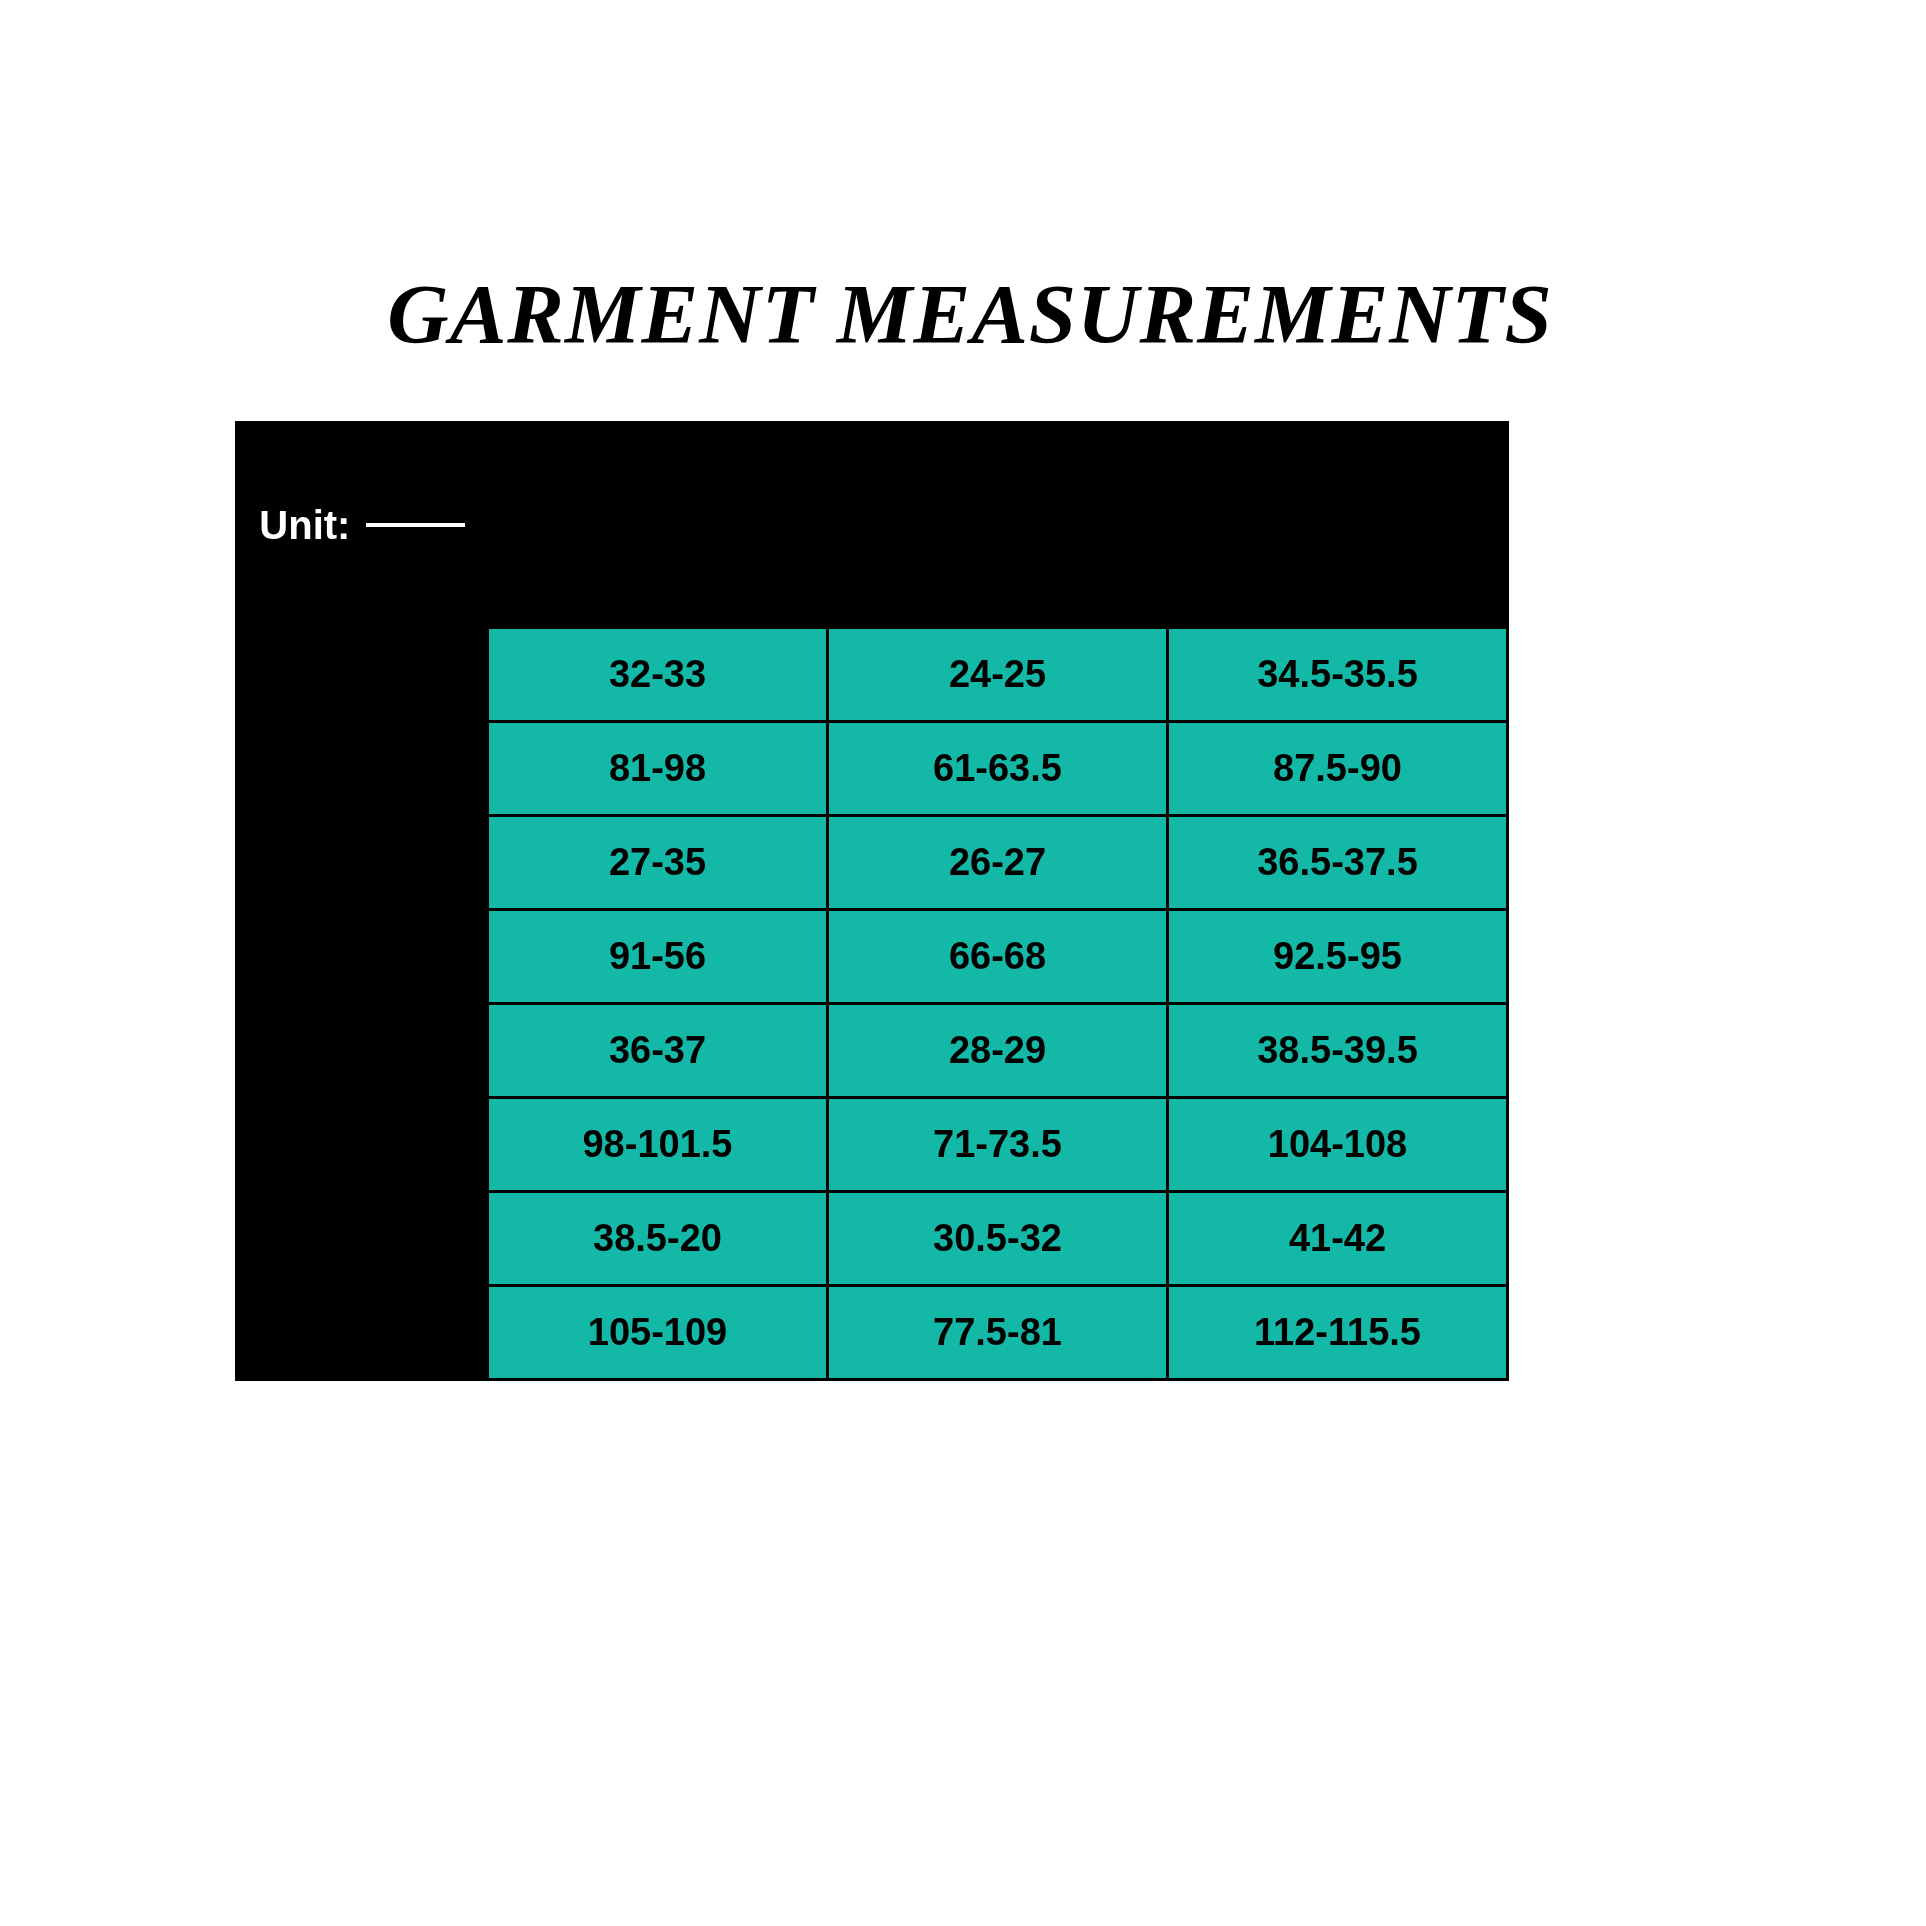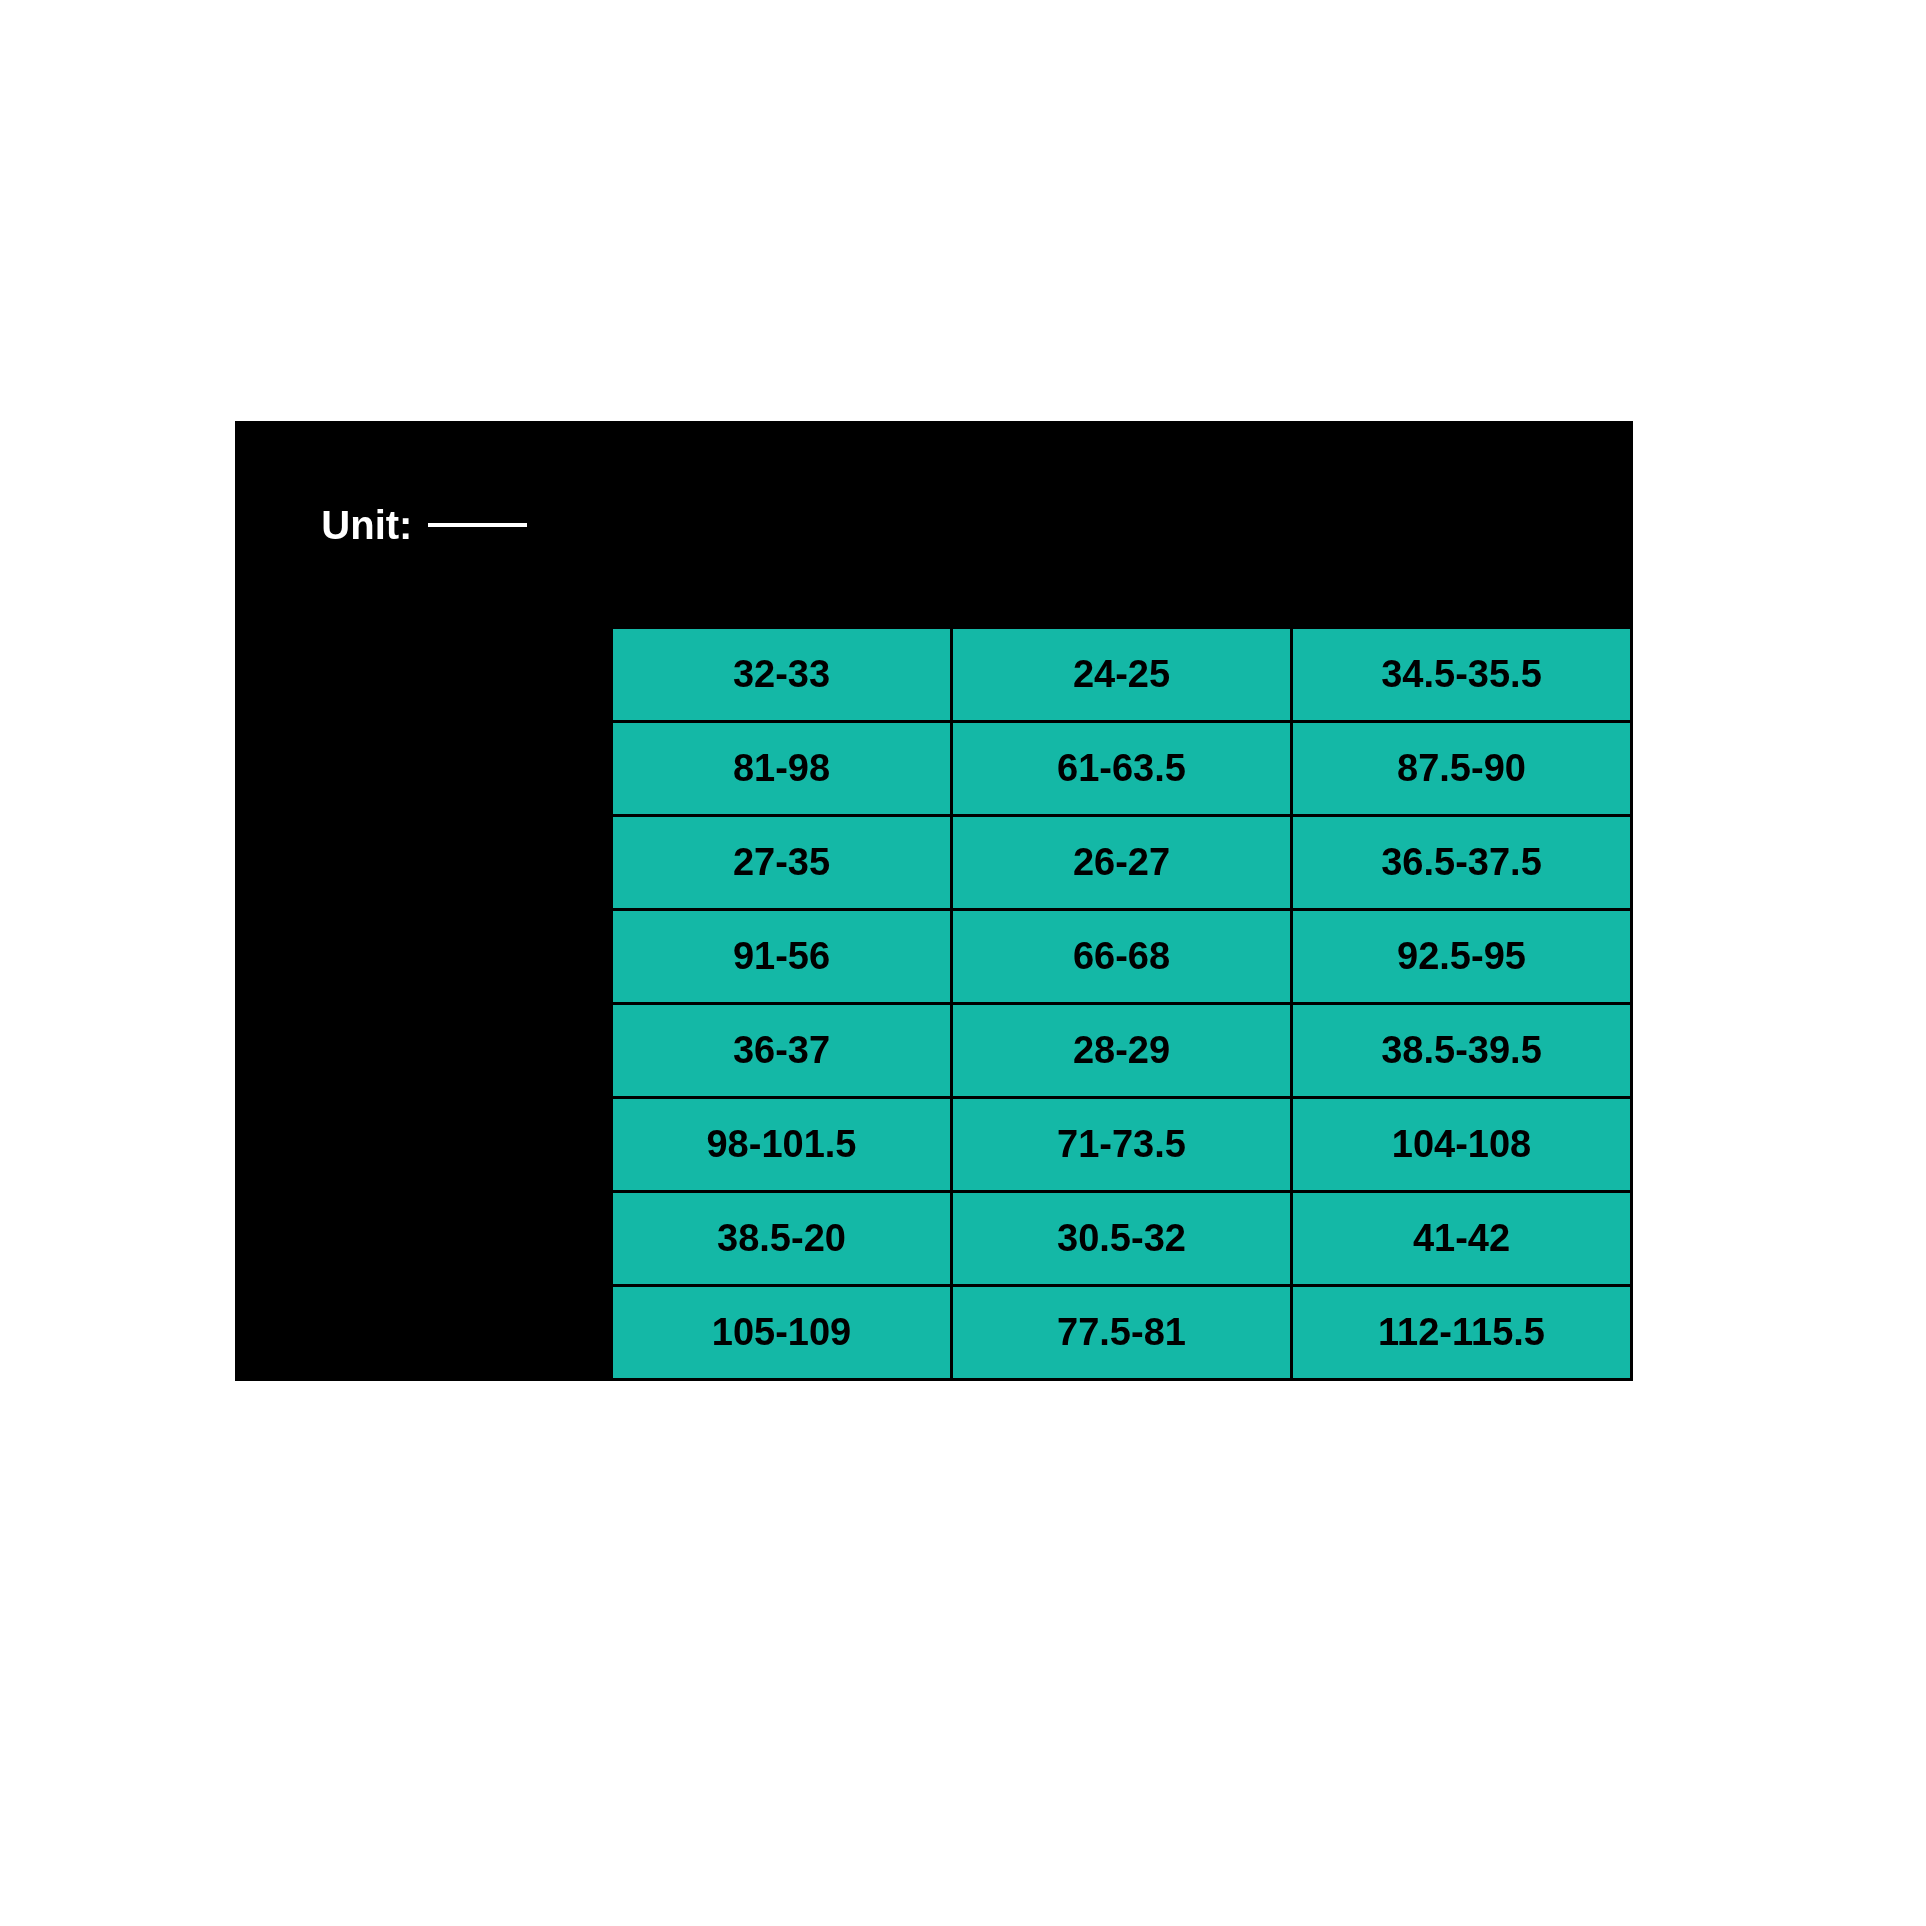--- a/index.html
+++ b/index.html
@@ -40,21 +40,21 @@
 
   .table-wrap {
     position: absolute;
     left: 235px;
     top: 421px;
     width: 1398px;
   }
 
   table.size-table {
     border-collapse: collapse;
-    width: 1398px;
+    width: 1274px;
     table-layout: fixed;
     padding-left: 10px;
   }
 
   table.size-table td {
     border: 3px solid #000000;
     padding: 0;
     text-align: center;
     vertical-align: middle;
     font-family: "Liberation Sans", sans-serif;
@@ -129,20 +129,21 @@
     font-size: 42px;
     color: #000000;
     white-space: nowrap;
   }
 </style>
 </head>
 <body>
 
 <div class="page">
 
+  <div class="title">GARMENT MEASUREMENTS</div>
 
   <div class="table-wrap">
     <table class="size-table">
 
       <tbody>
           <tr class="head">
         <td class="dark" colspan="2">
           <div class="unit-cell-inner">
             <span class="unit-label">Unit:</span>
             <span class="unit-frac">

